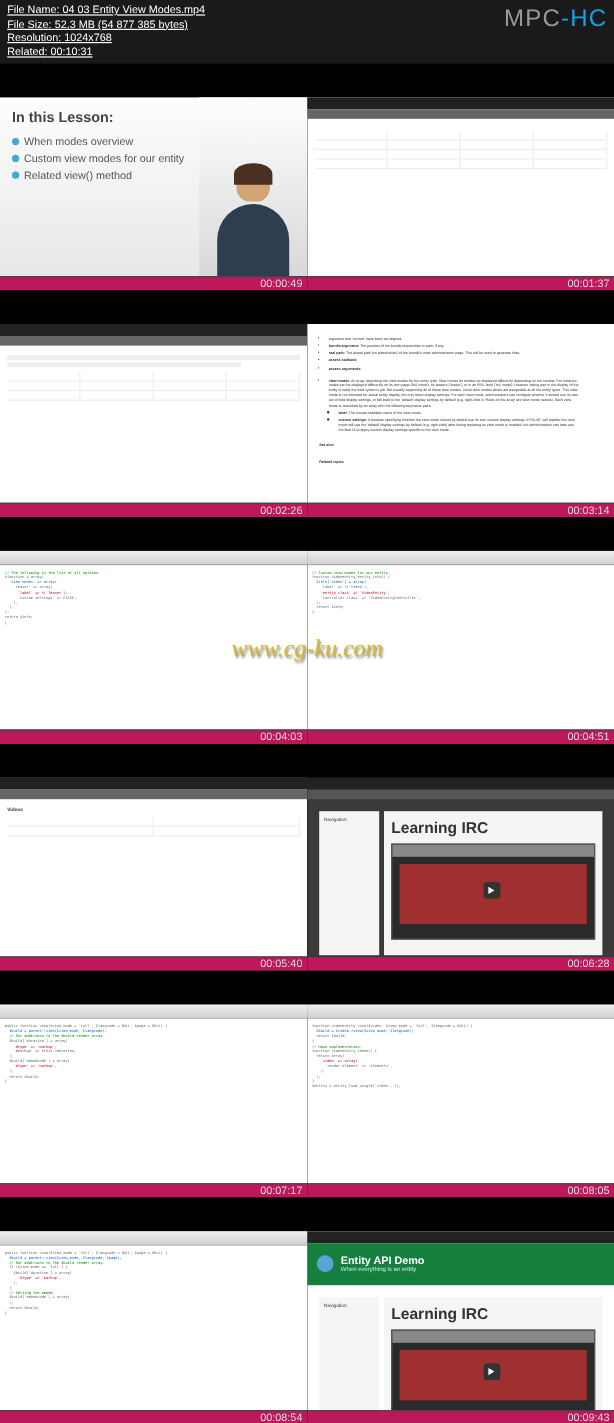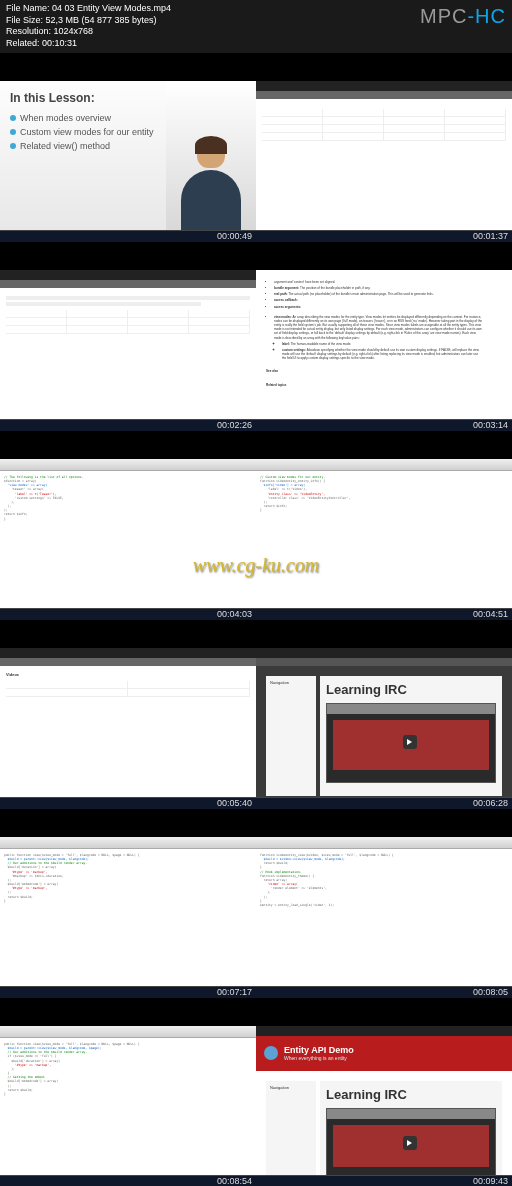--- a/index.html
+++ b/index.html
@@ -13,21 +13,21 @@
   position: relative;
 }
 .info-bar {
   padding: 3px 6px;
   font-size: 9px;
   line-height: 1.3;
   color: #fff;
   display: flex;
   justify-content: space-between;
 }
-.info-left { flex: 1; }
+.info-left { flex: 1; text-decoration: underline; }
 .logo {
   font-size: 20px;
   font-weight: 300;
   letter-spacing: 1px;
   color: #999;
 }
 .logo-hc { color: #0ea5e9; }
 .thumbs-container {
   display: flex;
   flex-direction: column;
@@ -47,21 +47,21 @@
 }
 .thumb-content {
   flex: 1;
   background: #f5f5f5;
   position: relative;
   overflow: hidden;
   margin-top: 28px;
 }
 .seekbar {
   height: 12px;
-  background: #0f172a;
+  background: #be185d;
   border-top: 1px solid #444;
   display: flex;
   align-items: center;
   justify-content: flex-end;
   padding: 0 4px;
 }
 .timestamp {
   font-size: 9px;
   color: #ddd;
 }
@@ -273,21 +273,21 @@
   border-bottom: 3px solid transparent;
 }
 
 
 .entity-page {
   background: #fff;
   height: 100%;
 }
 .entity-header {
   height: 35px;
-  background: #b91c1c;
+  background: #15803d;
   display: flex;
   align-items: center;
   padding: 0 8px;
 }
 .entity-logo {
   width: 14px;
   height: 14px;
   background: #5ba3d4;
   border-radius: 50%;
   margin-right: 6px;
@@ -301,21 +301,21 @@
   color: #cfe8f5;
   font-size: 5px;
 }
 .entity-body {
   padding: 10px;
   display: flex;
 }
 
 .watermark {
   position: absolute;
-  top: 554px;
+  top: 530px;
   left: 0;
   right: 0;
   text-align: center;
   font-size: 20px;
   font-family: Georgia, serif;
   color: #d4b830;
   font-style: italic;
   text-shadow: 1px 1px 2px rgba(0,0,0,0.5);
   z-index: 100;
   pointer-events: none;

